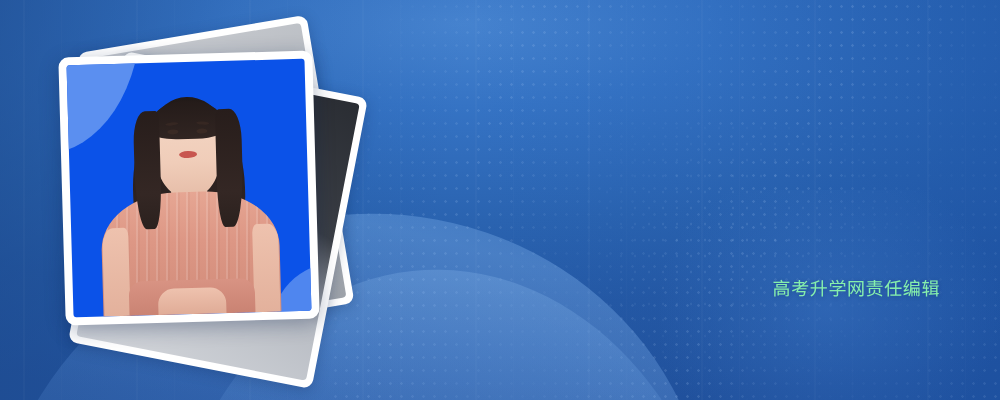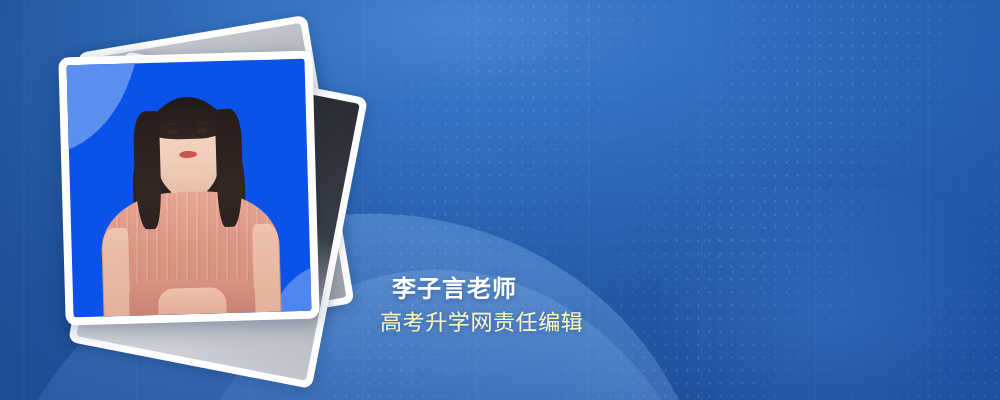--- a/index.html
+++ b/index.html
@@ -355,26 +355,27 @@
     padding-left: 12px;
     color: #ffffff;
     font-size: 24px;
     font-weight: 700;
     line-height: 34px;
     letter-spacing: 1px;
     text-shadow: 0 2px 5px rgba(10,38,90,0.35);
   }
   .author-role {
     margin: 4px 0 0 0;
-    color: #fef9c3;
-    font-size: 22px;
+    color: #86efac;
+    font-size: 18px;
     font-weight: 400;
     line-height: 26px;
     letter-spacing: 0.6px;
     text-shadow: 0 1px 4px rgba(10,38,90,0.30);
+    text-align: right;
   }
 </style>
 </head>
 <body>
 
 <div class="banner">
 
   <div class="bg-base"></div>
   <div class="bg-tint-left"></div>
   <div class="bg-tint-right"></div>
@@ -421,18 +422,17 @@
           <div class="p-hands"></div>
         </div>
       </div>
     </div>
 
   </div>
 
   <div class="content">
 
     <div class="byline">
-      <p class="author-name">李子言老师</p>
       <p class="author-role">高考升学网责任编辑</p>
     </div>
   </div>
 
 </div>
 
 </body></html>

